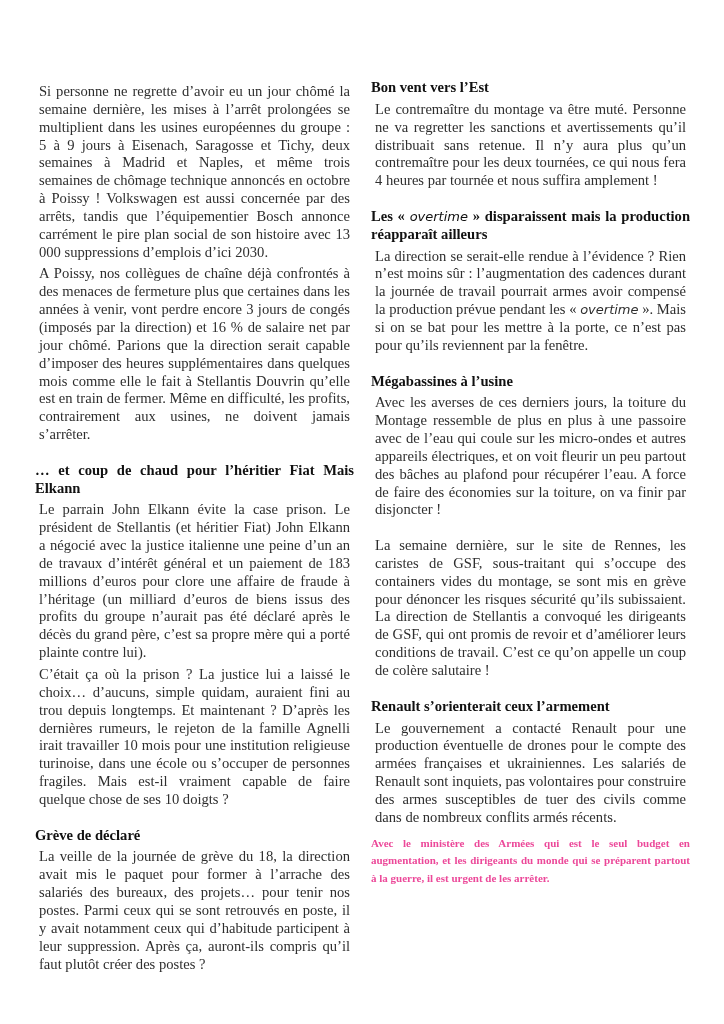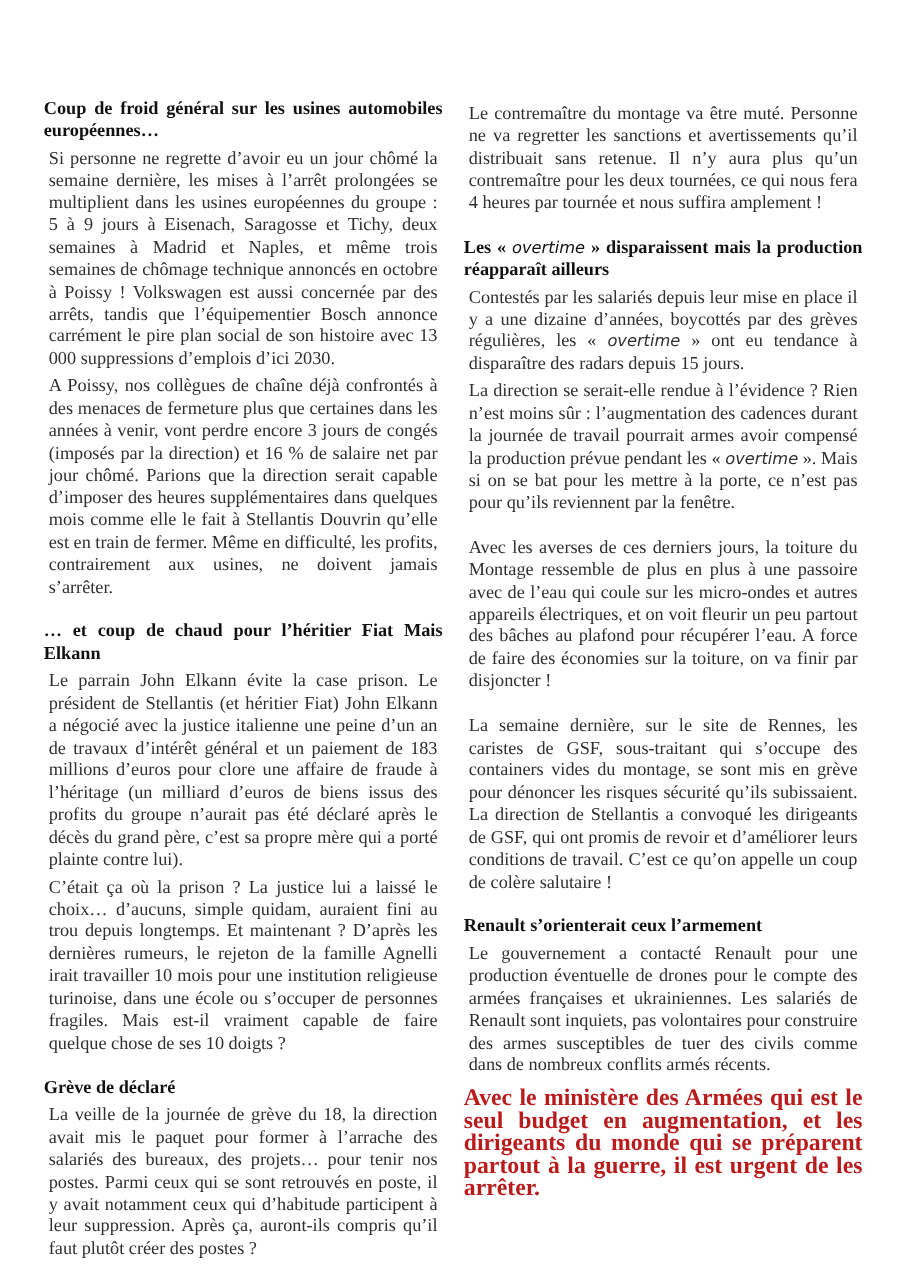--- a/index.html
+++ b/index.html
@@ -12,65 +12,65 @@
   }
   .col { width: 319px; }
   .article { margin: 0 0 17.85px 0; }
   .article h2 {
     margin: 0; font-size: 14.6px; line-height: 17.85px; font-weight: bold;
     color: #111; text-align: justify;
   }
   .article p { margin: 4px; text-align: justify; hyphens: none; }
   .article p + p { margin-top: 0; }
   .conclusion {
-    margin: 0; font-weight: bold; color: #b91c1c; text-align: justify;
-    font-size: 19px; line-height: 17.85px;
+    margin: 0; font-weight: bold; color: #ec4899; text-align: justify;
+    font-size: 11px; line-height: 17.85px;
   }
   em { font-style: italic; font-family: "DejaVu Sans", sans-serif; font-size: 13px; }
   h2 em { font-weight: normal; }
 </style>
 </head>
 <body>
 
 <div class="page">
 
   <div class="col">
 
     <div class="article">
-      <h2>Coup de froid général sur les usines automobiles européennes…</h2>
       <p>Si personne ne regrette d’avoir eu un jour chômé la semaine dernière, les mises à l’arrêt prolongées se multiplient dans les usines européennes du groupe : 5 à 9 jours à Eisenach, Saragosse et Tichy, deux semaines à Madrid et Naples, et même trois semaines de chômage technique annoncés en octobre à Poissy ! Volkswagen est aussi concernée par des arrêts, tandis que l’équipementier Bosch annonce carrément le pire plan social de son histoire avec 13 000 suppressions d’emplois d’ici 2030.</p>
       <p>A Poissy,  nos collègues de chaîne déjà confrontés à des menaces de fermeture plus que certaines dans les années à venir,  vont perdre encore 3 jours de congés (imposés par la direction) et 16 % de salaire net par jour chômé. Parions que la direction serait capable d’imposer des heures supplémentaires dans quelques mois comme elle le fait à Stellantis Douvrin qu’elle est en train de fermer. Même en difficulté, les profits, contrairement aux usines, ne doivent jamais s’arrêter.</p>
     </div>
 
     <div class="article">
       <h2>… et coup de chaud pour l’héritier Fiat Mais Elkann</h2>
       <p>Le parrain John Elkann évite la case prison. Le président de Stellantis (et héritier Fiat) John Elkann a négocié avec la justice italienne une peine d’un an de travaux d’intérêt général et un paiement de 183 millions d’euros pour clore une affaire de fraude à l’héritage (un milliard d’euros de biens issus des profits du groupe n’aurait pas été déclaré après le décès du grand père, c’est sa propre mère qui a porté plainte contre lui).</p>
       <p>C’était ça où la prison ? La justice lui a laissé le choix… d’aucuns, simple quidam, auraient fini au trou depuis longtemps. Et maintenant ? D’après les dernières rumeurs, le rejeton de la famille Agnelli irait travailler 10 mois pour une institution religieuse turinoise, dans une école ou s’occuper de personnes fragiles. Mais est-il vraiment capable de faire quelque chose de ses 10 doigts ?</p>
     </div>
 
     <div class="article">
       <h2>Grève de déclaré</h2>
       <p>La veille de la journée de grève du 18, la direction avait mis le paquet pour former à l’arrache des salariés des bureaux, des projets… pour tenir nos postes. Parmi ceux qui se sont retrouvés en poste, il y avait notamment ceux qui d’habitude participent à leur suppression. Après ça, auront-ils compris qu’il faut plutôt créer des postes ?</p>
     </div>
 
   </div>
 
   <div class="col">
 
     <div class="article">
+      <h2>Bon vent vers l’Est</h2>
       <p>Le contremaître du montage va être muté. Personne ne va regretter les sanctions et avertissements qu’il distribuait sans retenue. Il n’y aura plus qu’un contremaître pour les deux tournées, ce qui nous fera 4 heures par tournée et nous suffira amplement !</p>
     </div>
 
     <div class="article">
       <h2><span>Les « </span><em>overtime</em><span> » disparaissent mais la production réapparaît ailleurs</span></h2>
-      <p><span>Contestés par les salariés depuis leur mise en place il y a une dizaine d’années, boycottés par des grèves régulières, les « </span><em>overtime</em><span> » ont eu tendance à disparaître des radars depuis 15 jours.</span></p>
       <p><span>La direction se serait-elle rendue à l’évidence ? Rien n’est moins sûr : l’augmentation des cadences durant la journée de travail pourrait armes avoir compensé la production prévue pendant les « </span><em>overtime</em><span> ». Mais si on se bat pour les mettre à la porte, ce n’est pas pour qu’ils reviennent par la fenêtre.</span></p>
     </div>
 
     <div class="article">
+      <h2>Mégabassines à l’usine</h2>
       <p>Avec les averses de ces derniers jours, la toiture du Montage ressemble de plus en plus à une passoire avec de l’eau qui coule sur les micro-ondes et autres appareils électriques, et on voit fleurir un peu partout des bâches au plafond pour récupérer l’eau. A force de faire des économies sur la toiture, on va finir par disjoncter !</p>
     </div>
 
     <div class="article">
       <p>La semaine dernière, sur le site de Rennes, les caristes de GSF, sous-traitant qui s’occupe des containers vides du montage, se sont mis en grève pour dénoncer les risques sécurité qu’ils subissaient. La direction de Stellantis a convoqué les dirigeants de GSF, qui ont promis de revoir et d’améliorer leurs conditions de travail. C’est ce qu’on appelle un coup de colère salutaire !</p>
     </div>
 
     <div class="article" style="margin-bottom:8px;">
       <h2>Renault s’orienterait ceux l’armement</h2>
       <p>Le gouvernement a contacté Renault pour une production éventuelle de drones pour le compte des armées françaises et ukrainiennes. Les salariés de Renault sont inquiets, pas volontaires pour construire des armes susceptibles de tuer des civils comme dans de nombreux conflits armés récents.</p>

